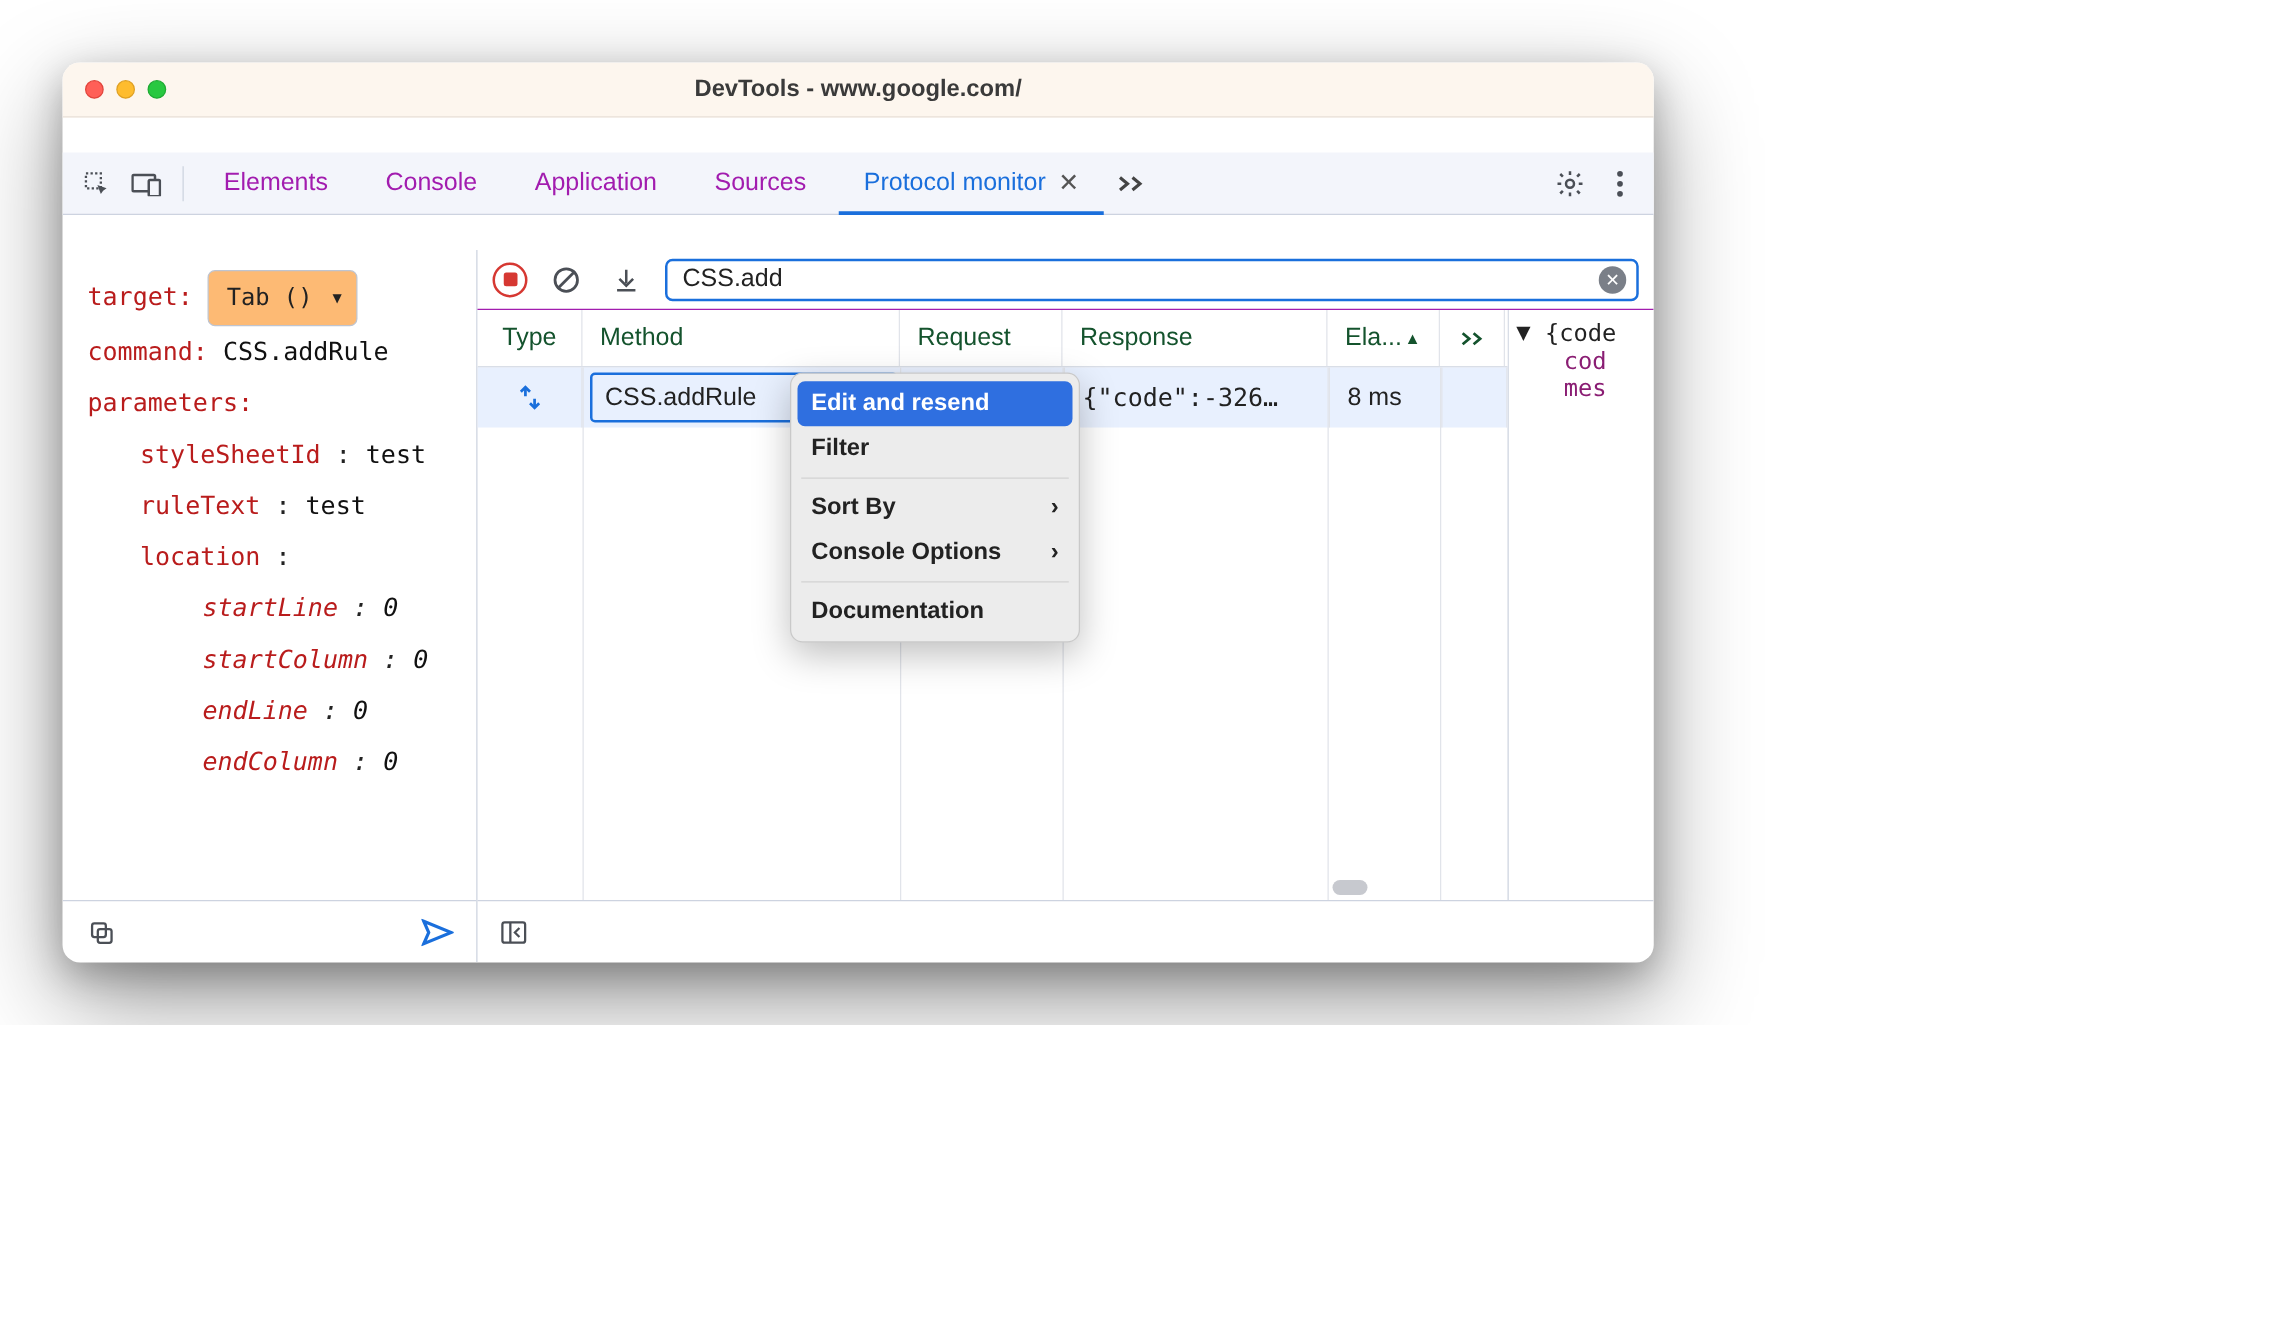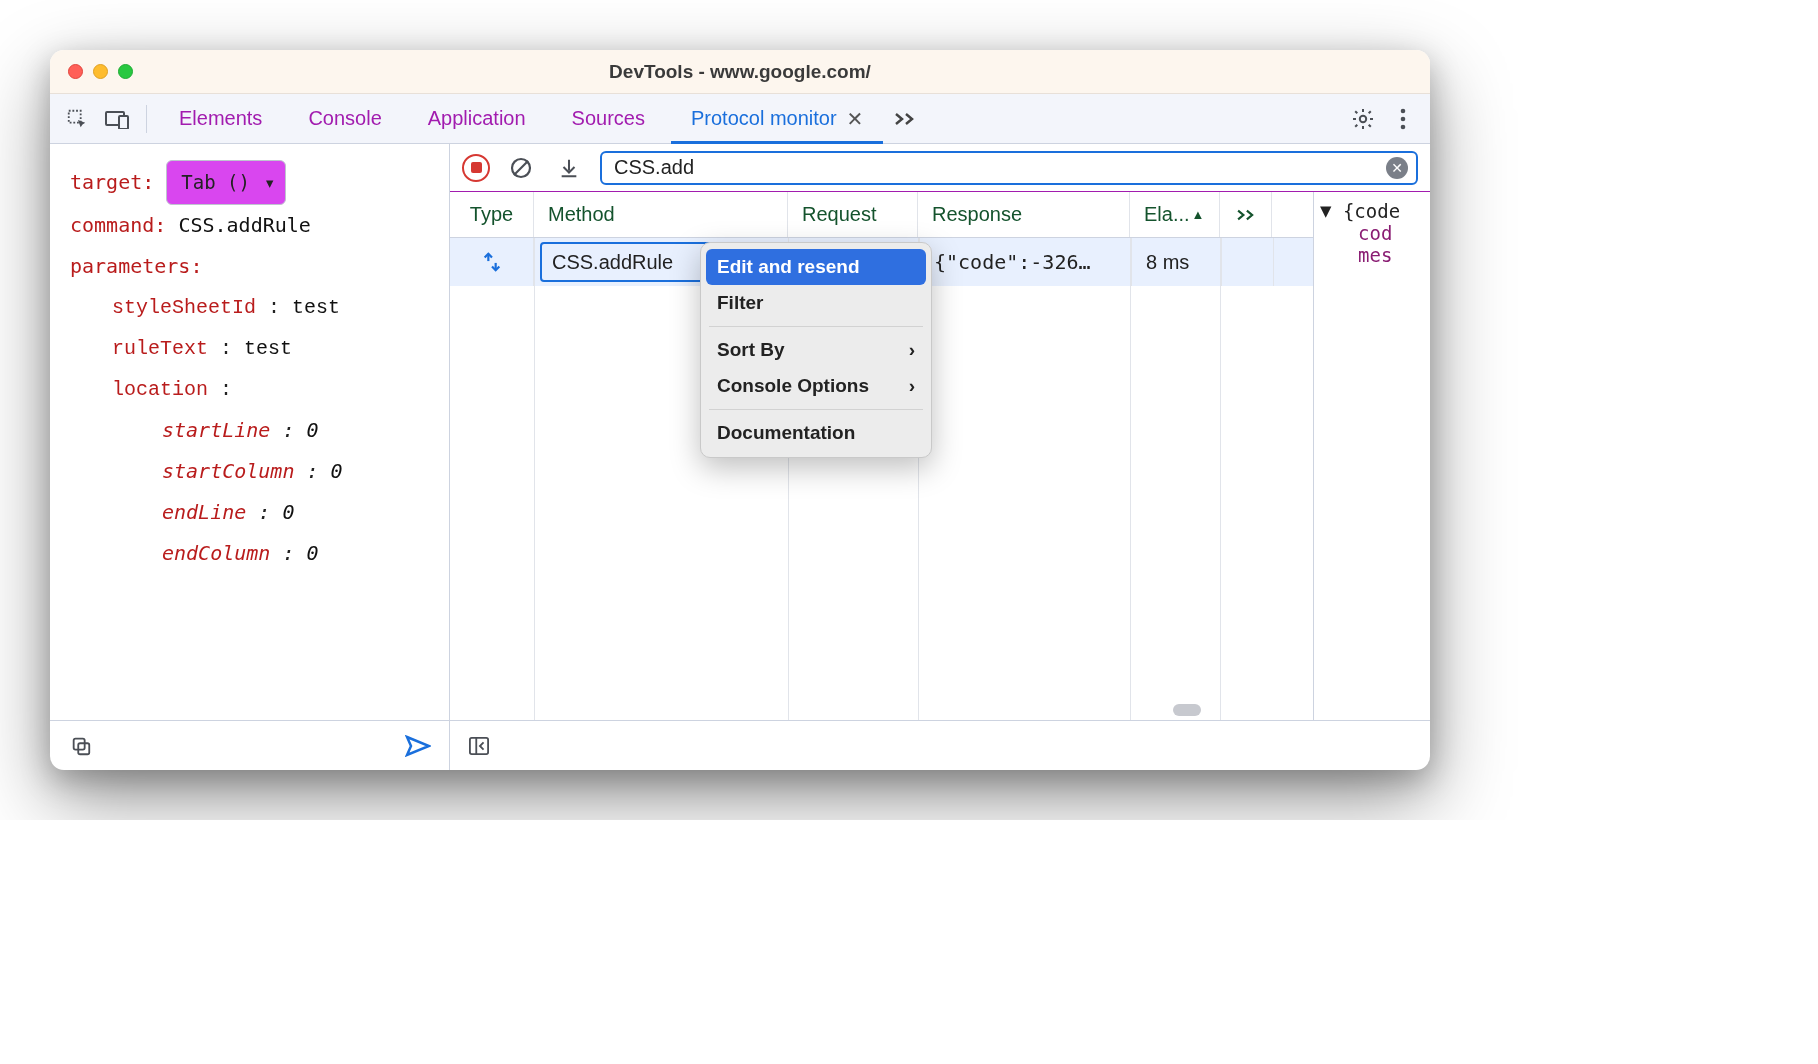--- a/index.html
+++ b/index.html
@@ -2,29 +2,30 @@
 <html><head>
 <meta charset="utf-8">
 <style>
 * { box-sizing: border-box; margin: 0; padding: 0; }
 body {
   font-family: -apple-system, BlinkMacSystemFont, "Segoe UI", Arial, sans-serif;
   background: #fff;
   padding: 50px;
 }
 .window {
-  width: 1380px;
+  width: 1273px;
   height: 720px;
   border-radius: 14px;
   overflow: hidden;
   box-shadow: 0 30px 80px rgba(0,0,0,0.4), 0 10px 30px rgba(0,0,0,0.25);
   background: #fff;
   display: flex;
   flex-direction: column;
   position: relative;
+  gap: 28px;
 }
 .titlebar {
   height: 44px;
   background: #fdf6ee;
   display: flex;
   align-items: center;
   padding: 0 18px;
   position: relative;
   border-bottom: 1px solid #e8e0d8;
 }
@@ -81,24 +82,24 @@
   font-size: 20px; line-height: 2.05;
   color:#222;
   overflow:auto;
 }
 .k { color:#b91c1c; }
 .v { color:#111; }
 .sel {
   display:inline-flex; align-items:center;
   border:1px solid #bfc4cf; border-radius:6px;
   padding: 2px 10px 2px 14px; font-family:inherit; font-size:19px;
-  background:#d946ef; cursor:pointer;
+  background:#fdba74; cursor:pointer;
 }
 .sel .caret { margin-left:14px; }
-.indent1 { padding-left: 42px; font-family: Liberation Mono, monospace; }
+.indent1 { padding-left: 42px; }
 .indent2 { padding-left: 92px; font-style: italic; }
 .leftfoot {
   height:50px; border-top:1px solid #cdd3e0;
   display:flex; align-items:center; justify-content:space-between;
   padding: 0 14px;
 }
 .rightpane { flex:1; display:flex; flex-direction:column; position:relative;}
 .toolbar {
   height:48px; border-bottom:1px solid #a21caf;
   display:flex; align-items:center; gap:14px; padding:0 12px;

